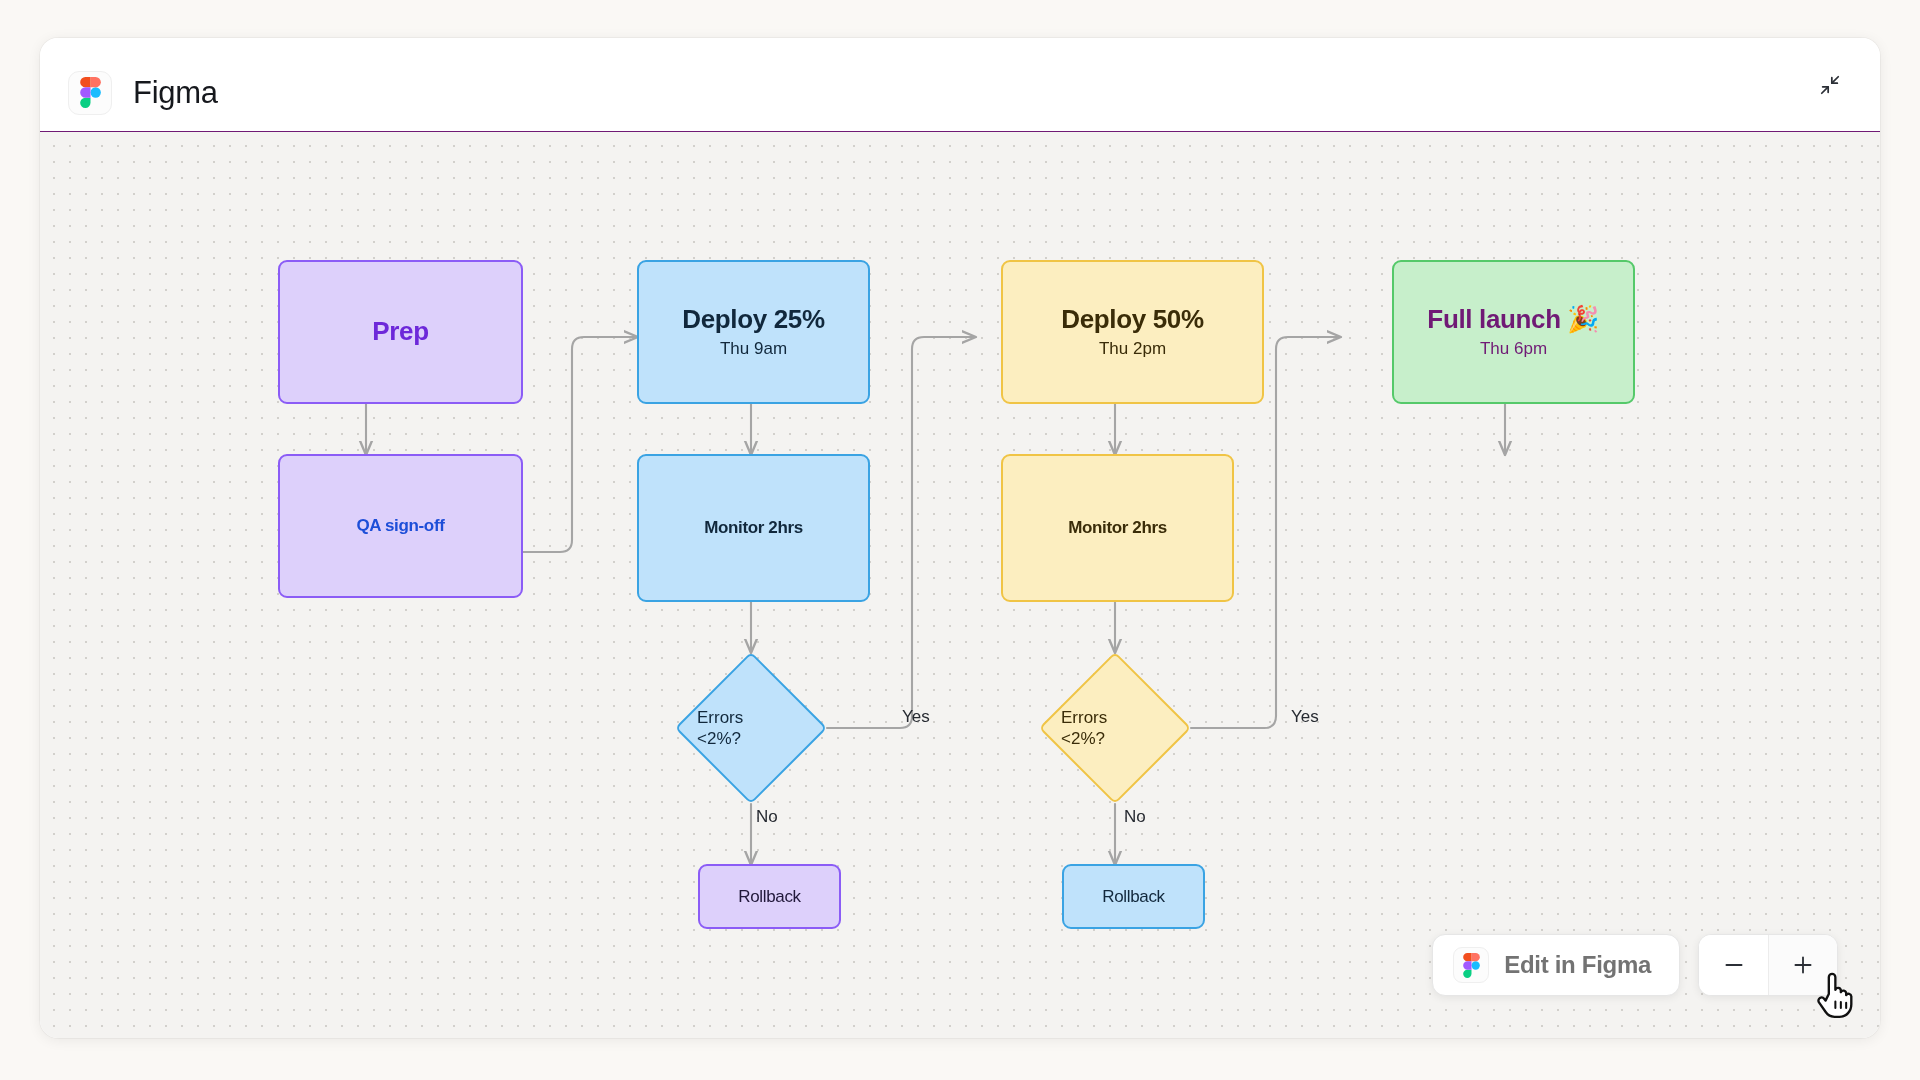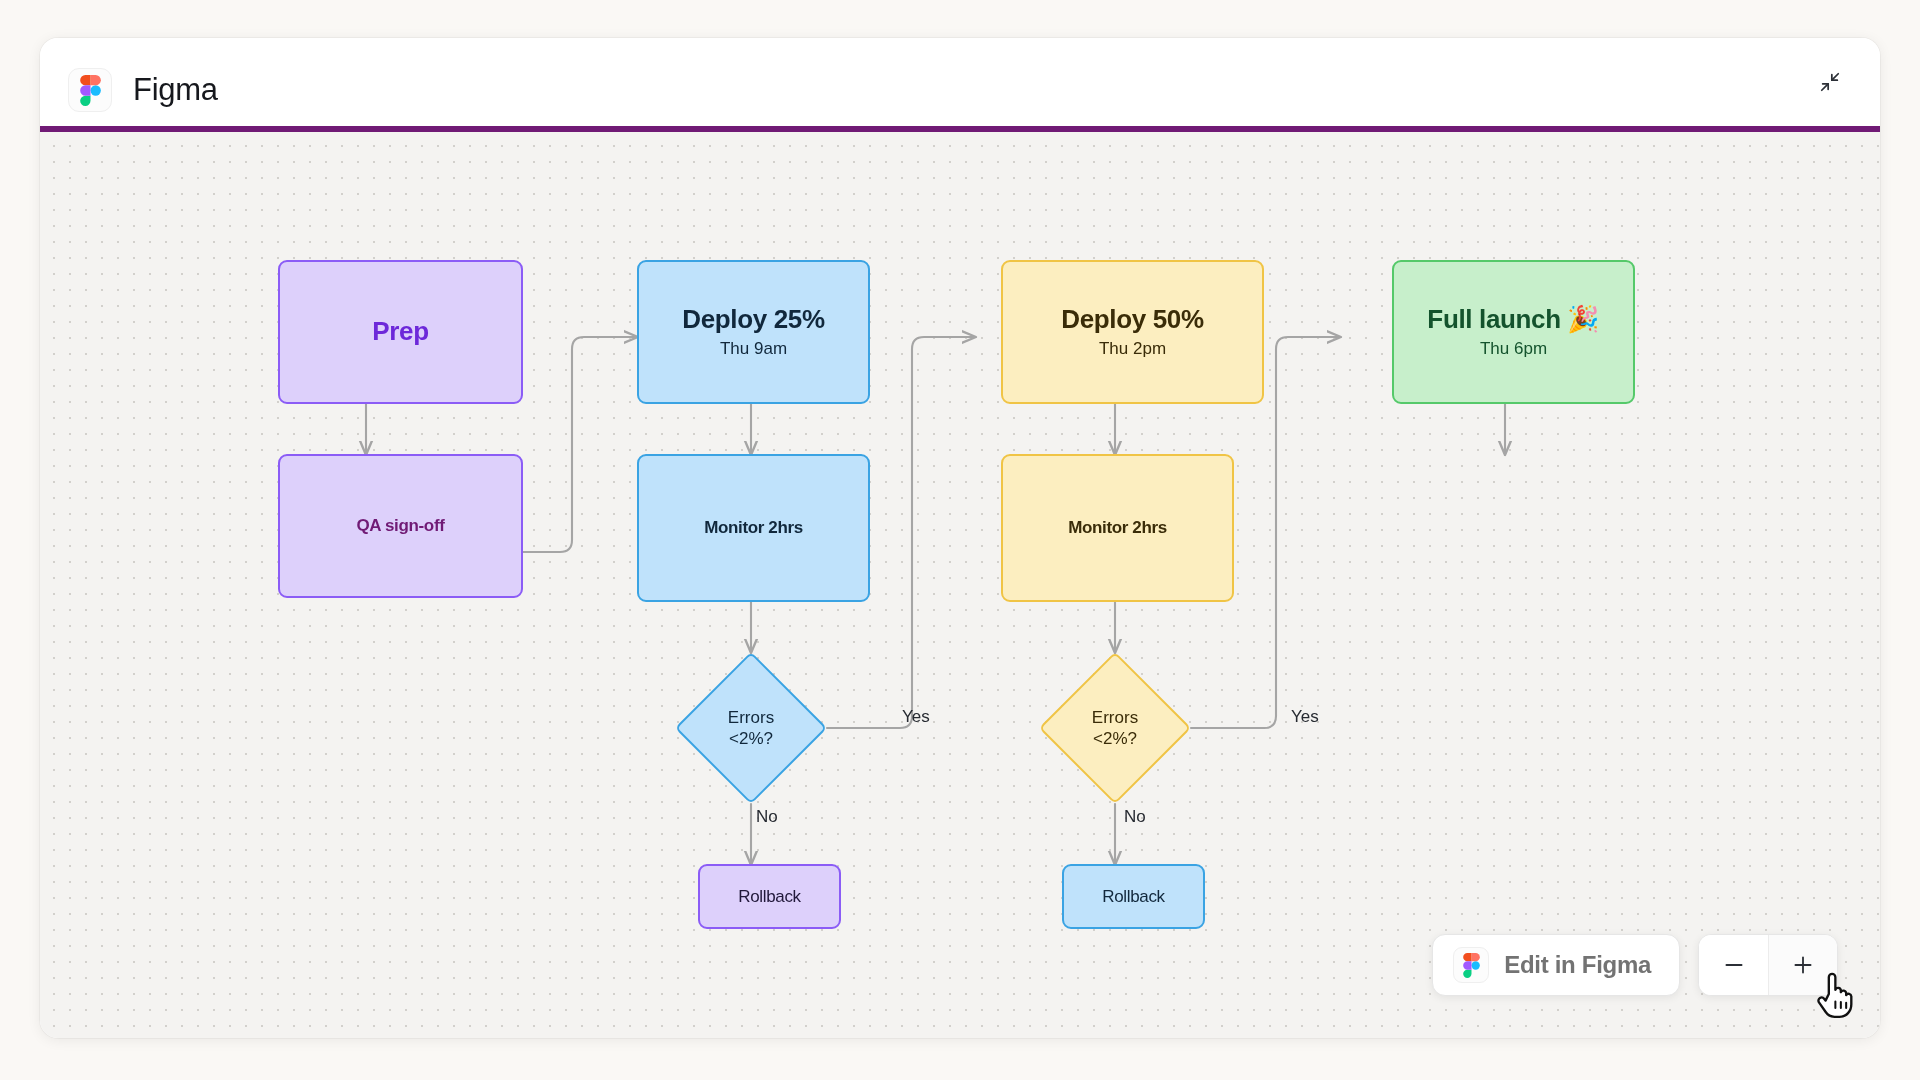--- a/index.html
+++ b/index.html
@@ -25,21 +25,21 @@
     overflow: hidden;
     display: flex;
     flex-direction: column;
   }
 
   
   #titlebar {
     height: 94px;
     flex: 0 0 94px;
     background: #ffffff;
-    border-bottom: 6px solid #701a75;
+    border-bottom: 1px solid #701a75;
     display: flex;
     align-items: center;
     padding: 16px 34px 0 28px;
     position: relative;
   }
   .logo-tile {
     width: 44px; height: 44px;
     border-radius: 11px;
     background: #fcfcfc;
     border: 1px solid #efefef;
@@ -115,21 +115,21 @@
     transform: rotate(45deg);
     border-radius: 6px;
     border-width: 2.5px;
     border-style: solid;
   }
   .diamond .dlabel {
     position: absolute;
     inset: 0;
     display: flex;
     flex-direction: column;
-    align-items: center;
+    align-items: flex-start;
     justify-content: center;
     font-size: 17px;
     line-height: 1.25;
     z-index: 2;
   }
 
   .edge-label {
     position: absolute;
     font-size: 17px;
     color: #262a31;
@@ -253,21 +253,21 @@
         <path d="M1465 272 L1465 322" marker-end="url(#arrow)"></path>
       </g>
     </svg>
 
     <div class="node" id="n-prep" style="left:238px; top:128px; width:245px; height:144px;
                 background:#ddd0fb; border-color:#8b5cf6; color:#6d28d9;">
       <div class="title">Prep</div>
     </div>
 
     <div class="node small" id="n-qa" style="left:238px; top:322px; width:245px; height:144px;
-                background:#ddd0fb; border-color:#8b5cf6; color:#701a75;">
+                background:#ddd0fb; border-color:#8b5cf6; color:#1d4ed8;">
       <div class="title">QA sign-off</div>
     </div>
 
     <div class="node plain" id="n-rollback1" style="left:658px; top:732px; width:143px; height:65px;
                 background:#ddd0fb; border-color:#8b5cf6; color:#21183a;">
       <div class="title">Rollback</div>
     </div>
 
     <div class="node" id="n-deploy25" style="left:597px; top:128px; width:233px; height:144px;
                 background:#bfe2fb; border-color:#3aa3e3; color:#11283c;">
@@ -290,21 +290,21 @@
       <div class="title">Deploy 50%</div>
       <div class="sub">Thu 2pm</div>
     </div>
 
     <div class="node small" id="n-monitor2" style="left:961px; top:322px; width:233px; height:148px;
                 background:#fceec0; border-color:#f0c445; color:#3a2c08;">
       <div class="title">Monitor 2hrs</div>
     </div>
 
     <div class="node" id="n-fulllaunch" style="left:1352px; top:128px; width:243px; height:144px;
-                background:#c7efcb; border-color:#55c96a; color:#14532d;">
+                background:#c7efcb; border-color:#55c96a; color:#701a75;">
       <div class="title">Full launch 🎉</div>
       <div class="sub">Thu 6pm</div>
     </div>
 
 
     <div class="diamond" id="d-errors1" style="left:657px; top:542px; width:108px; height:108px;">
       <div class="shape" style="background:#bfe2fb; border-color:#3aa3e3;"></div>
       <div class="dlabel" style="color:#11283c;">
         <span>Errors</span>
         <span>&lt;2%?</span>

